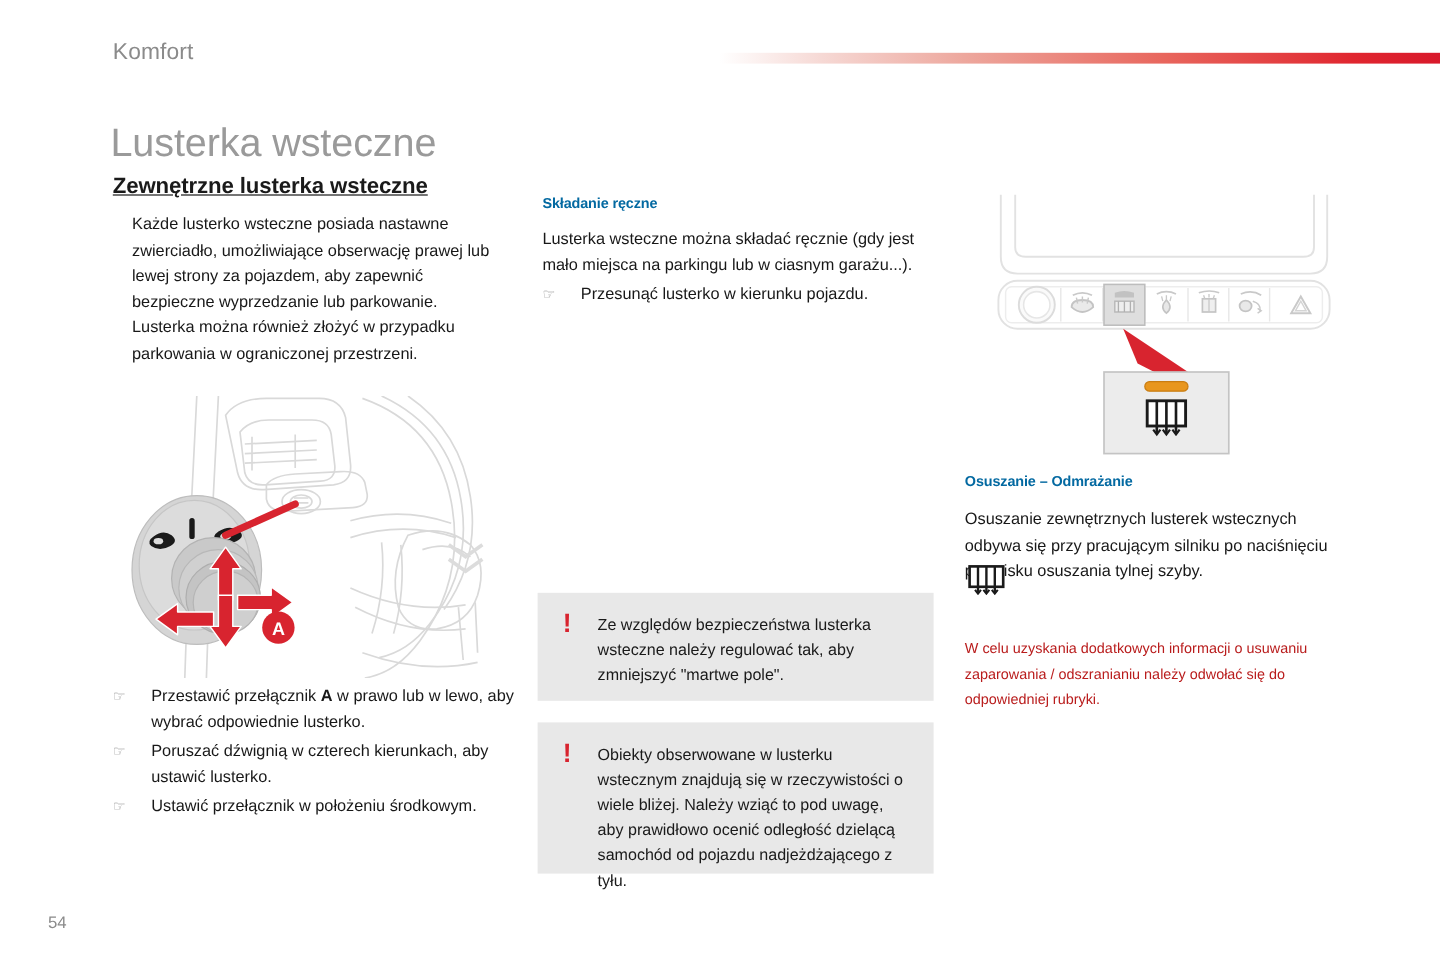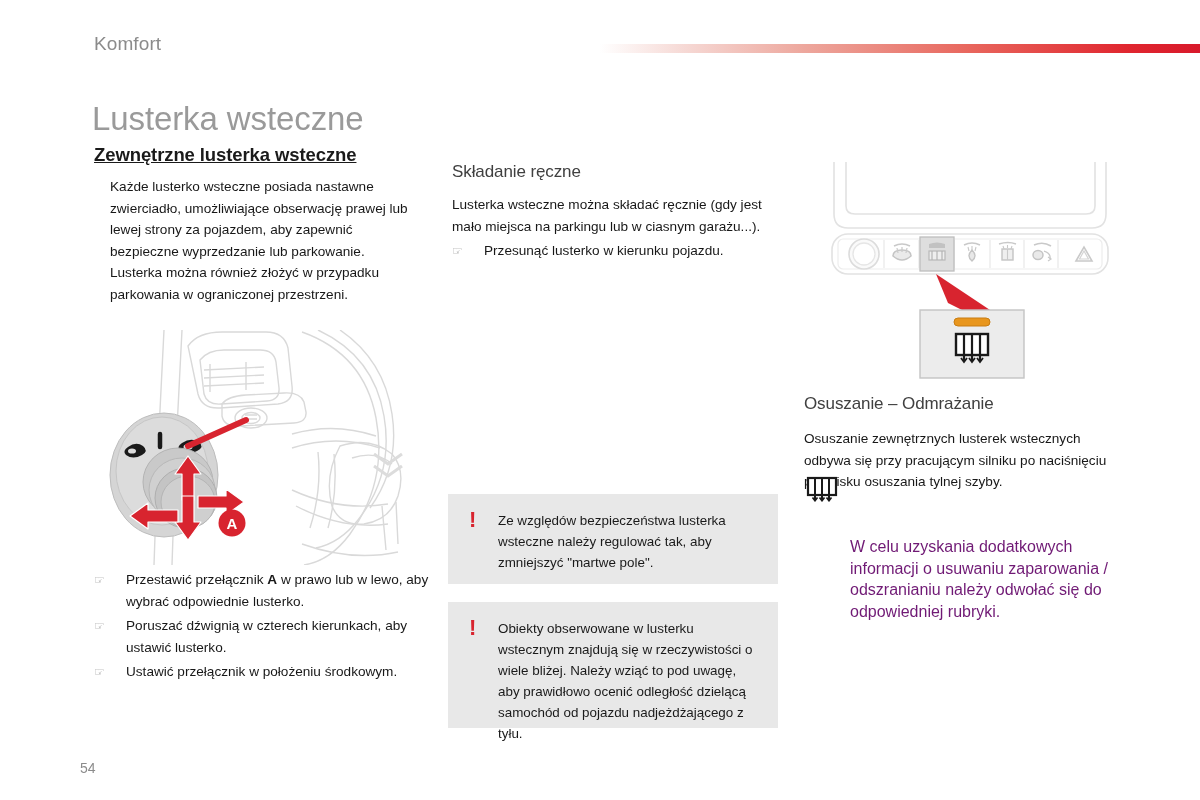--- a/index.html
+++ b/index.html
@@ -55,23 +55,23 @@
     text-decoration: underline;
   }
 
   
   .body-text {
     font-size: 13.6px;
     line-height: 21.5px;
     color: #181818;
   }
   .col-head {
-    font-size: 17px;
-    font-weight: normal;
-    color: #404040;
+    font-size: 12px;
+    font-weight: bold;
+    color: #0369a1;
     letter-spacing: -0.1px;
   }
 
   
   #col-left-intro {
     position: absolute;
     left: 94px;
     top: 160px;
     width: 330px;
   }
@@ -175,34 +175,32 @@
     top: 46px;
   }
   #demist-text {
     margin-left: 68px;
     font-size: 13.6px;
     line-height: 21.5px;
     color: #181818;
   }
   #demist-extra {
     margin-top: 16px;
-    font-size: 16px;
+    font-size: 12px;
     line-height: 21.5px;
-    color: #701a75;
-    margin-left: 46px;
+    color: #b91c1c;
   }
 
   
   #page-number {
     position: absolute;
     left: 40px;
     top: 760px;
     font-size: 14px;
     color: #8b8b8b;
-    margin-left: 40px;
   }
 </style>
 </head>
 <body>
 
 <div id="topbar-gradient"></div>
 <div id="chapter-label">Komfort</div>
 
 <h1 id="page-title">Lusterka wsteczne</h1>
 <h2 id="section-title">Zewnętrzne lusterka wsteczne</h2>

